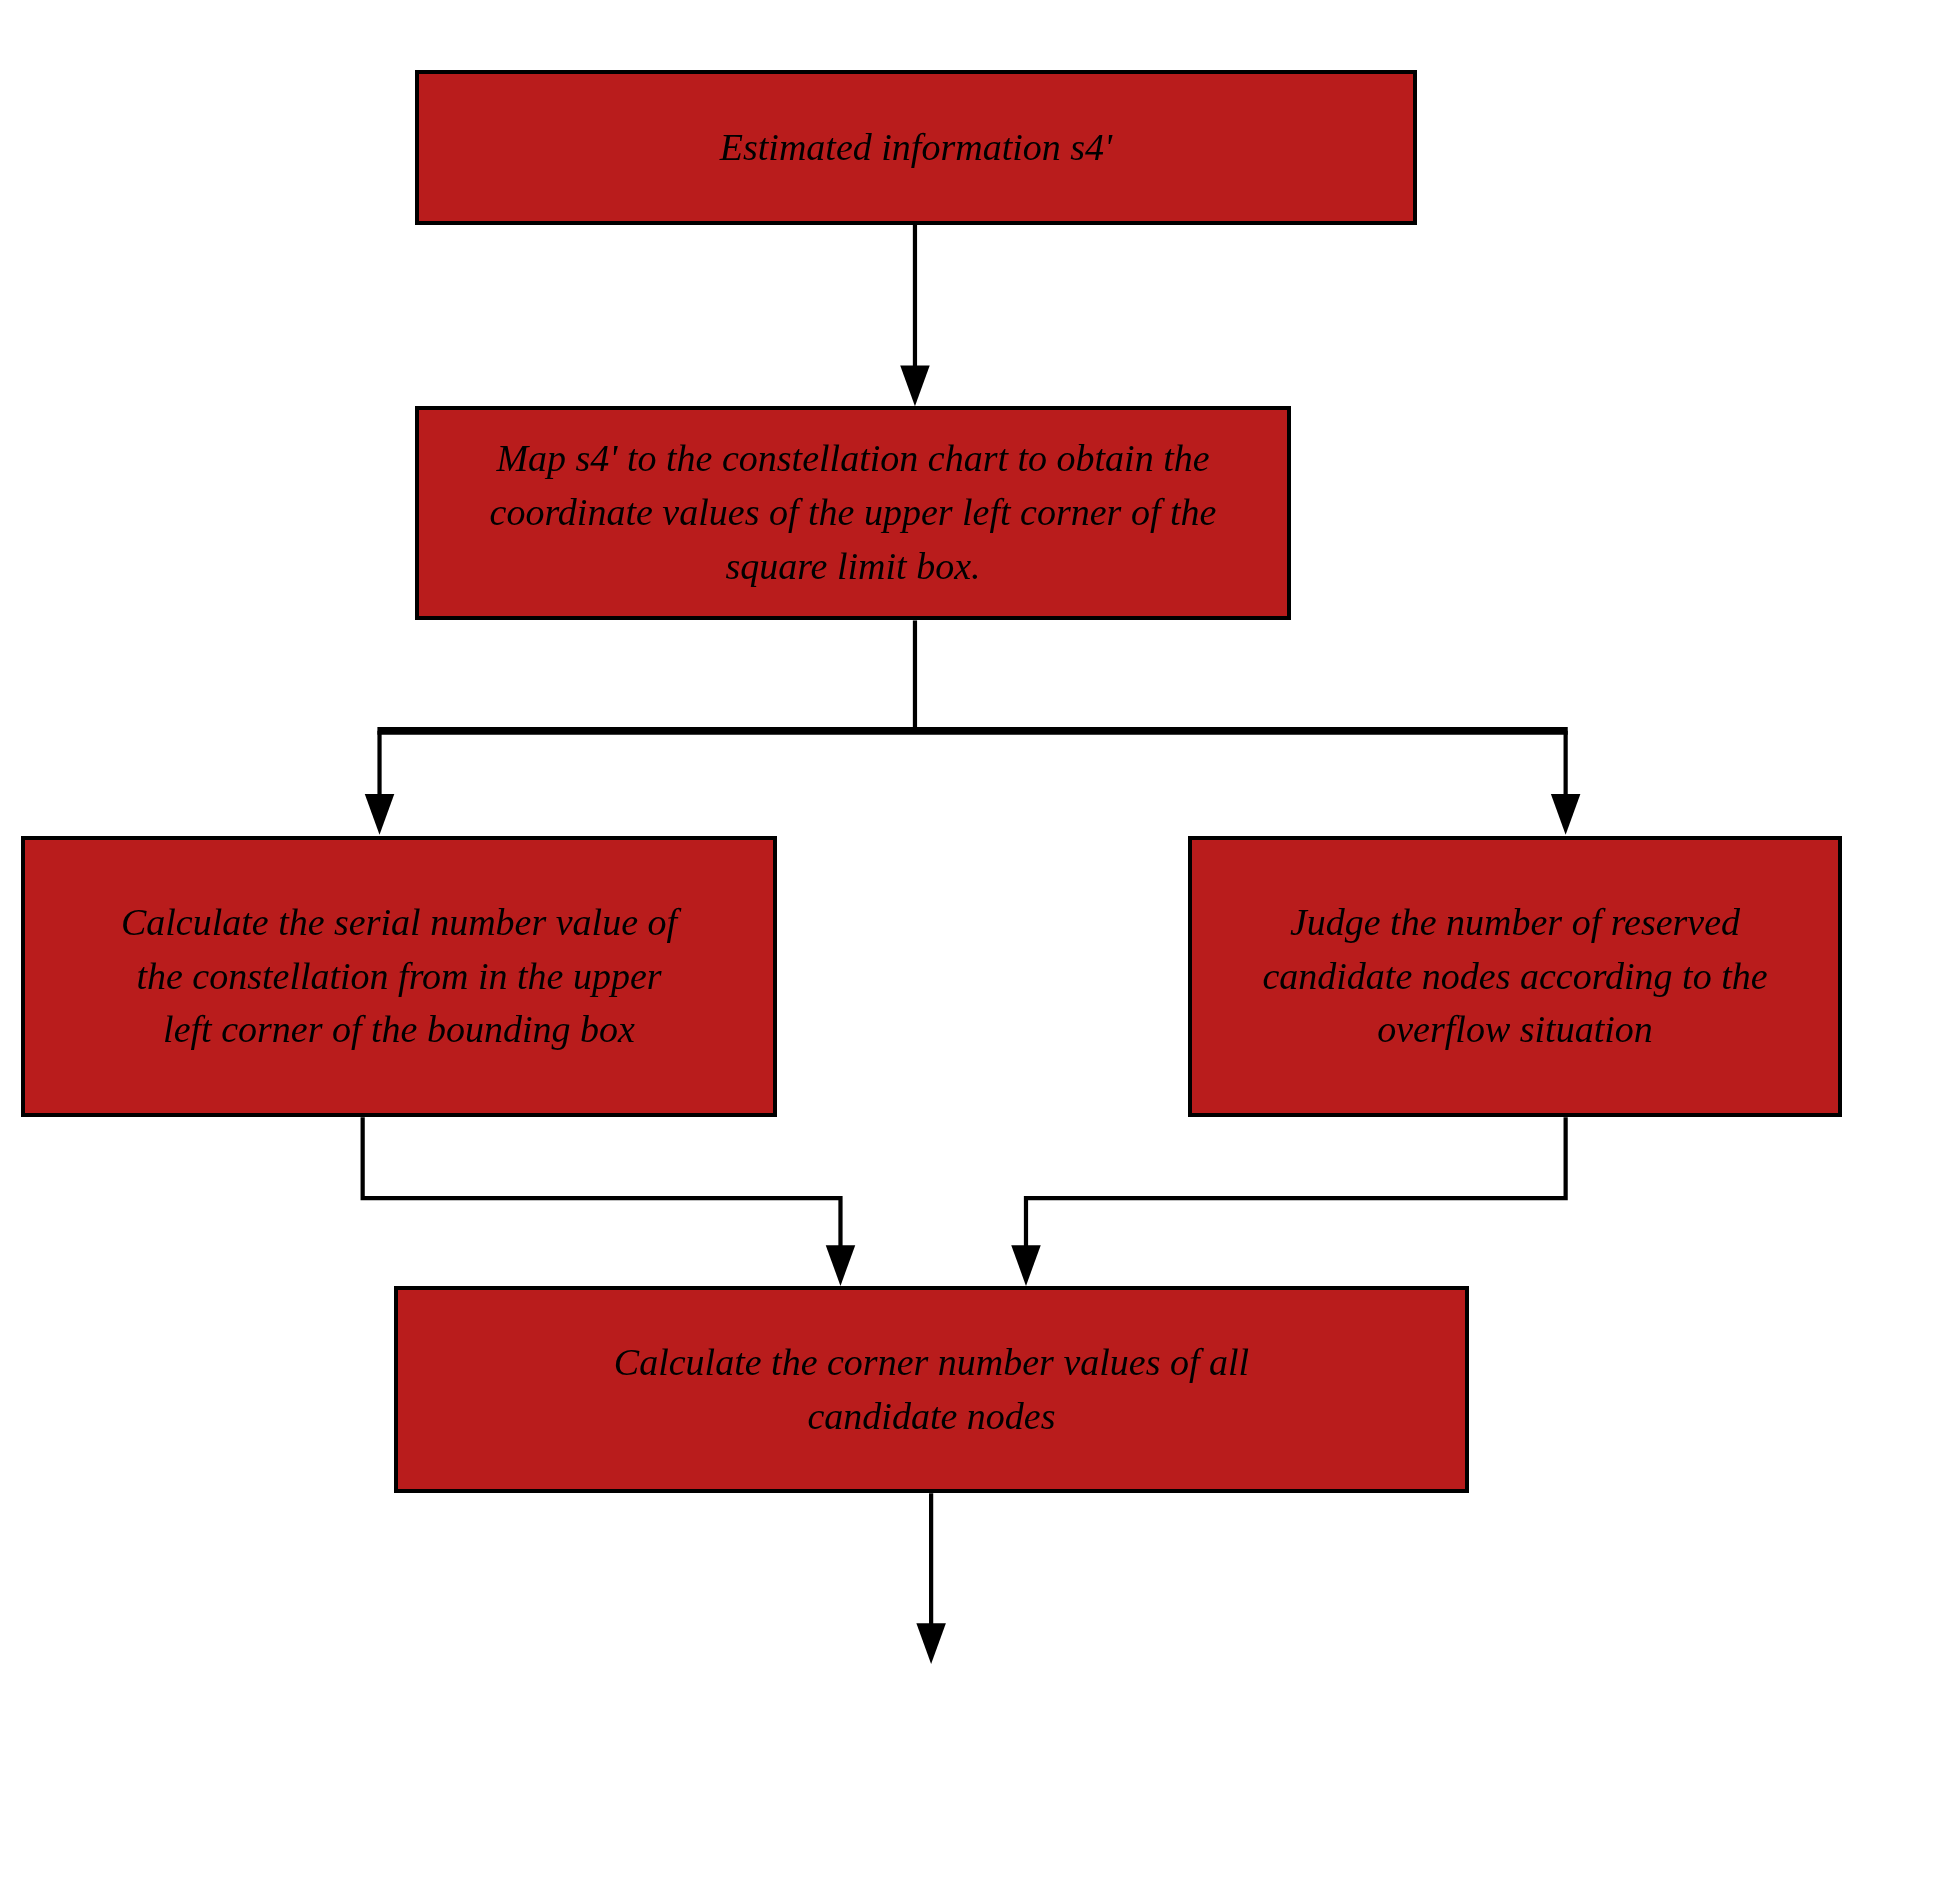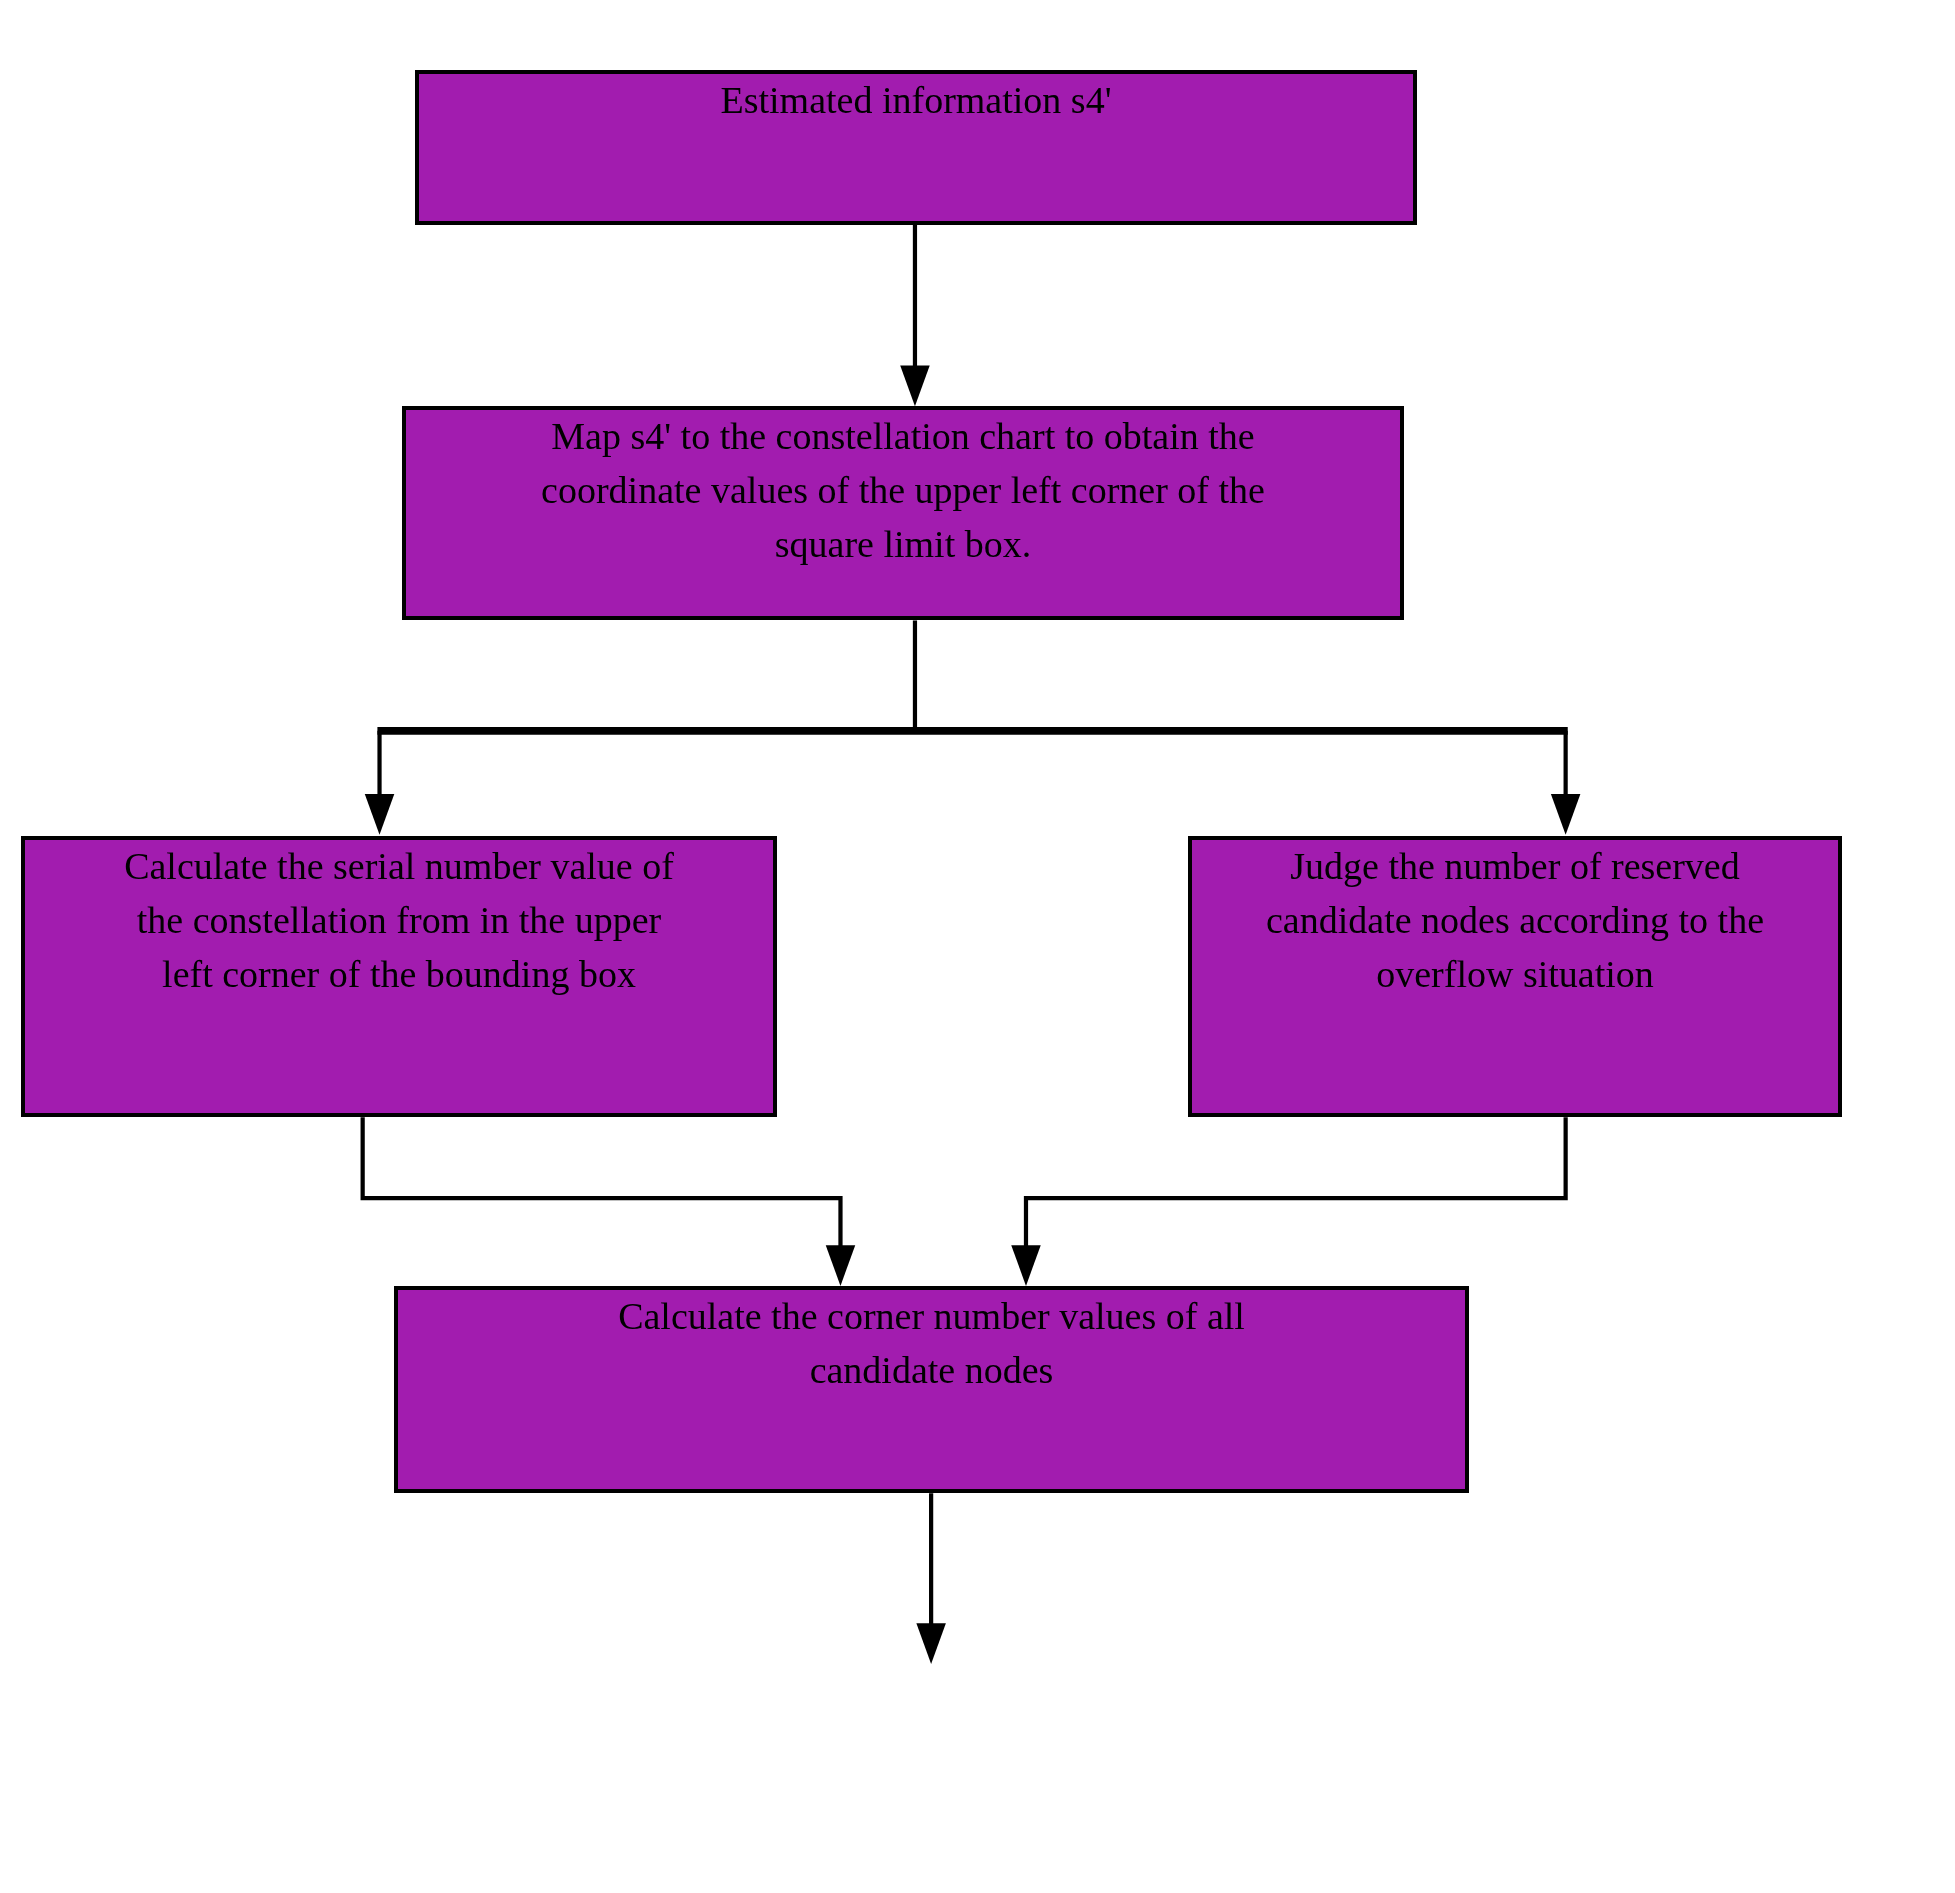--- a/index.html
+++ b/index.html
@@ -30,33 +30,35 @@
     stroke-width: 11;
   }
   .connectors polygon {
     fill: #000000;
     stroke: none;
   }
   .node {
     position: absolute;
     box-sizing: border-box;
     border: 4.2px solid #000000;
-    background: #a21caf;
+    background: #b91c1c;
     display: flex;
+    align-items: center;
     justify-content: center;
     text-align: center;
     padding: 0 9.8px;
+    font-style: italic;
   }
   .node .label {
     font-size: 38px;
     line-height: 1.42;
     white-space: pre-line;
   }
   .n1 { left: 415px;  top: 70px;  width: 1002px; height: 155px; }
-  .n2 { left: 402px;  top: 406px;  width: 1002px; height: 214px; }
+  .n2 { left: 415px;  top: 406px;  width: 876px; height: 214px; }
   .n3 { left: 21px;   top: 836px; width: 756px; height: 281px; }
   .n4 { left: 1188px; top: 836px; width: 654px; height: 281px; }
   .n5 { left: 394px;  top: 1286px; width: 1075px; height: 207px; }
   .n6 { left: 392px;  top: 1666px; width: 1078px; height: 218px; }
 </style>
 </head>
 <body>
 
 <div class="flowchart">
 

